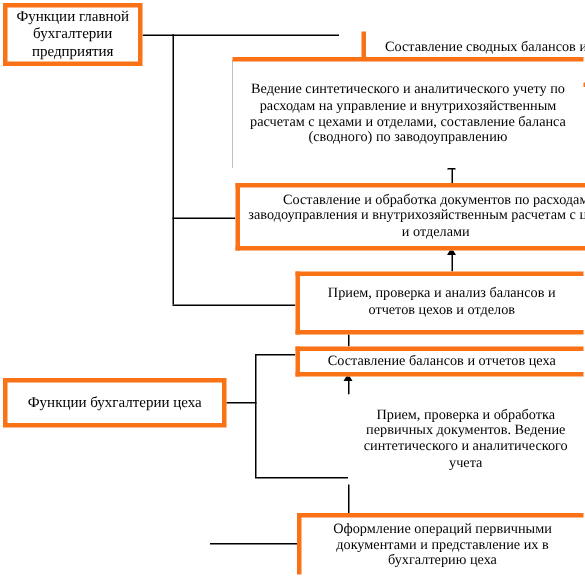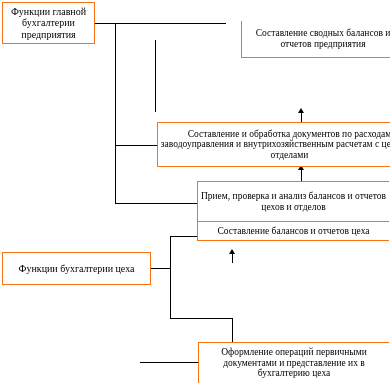--- a/index.html
+++ b/index.html
@@ -11,21 +11,21 @@
     position: relative;
     width: 390px;
     height: 385px;
     background: #ffffff;
     font-family: "Liberation Serif", "DejaVu Serif", serif;
     overflow: hidden;
   }
   .node {
     position: absolute;
     box-sizing: border-box;
-    border: 1px solid #f97316;
+    border: 3px solid #f97316;
     background: #ffffff;
     color: #000000;
     display: flex;
     align-items: center;
     justify-content: center;
     text-align: center;
     line-height: 1.12;
     padding: 1px 2px;
     z-index: 3;
   }
@@ -98,36 +98,42 @@
   <div class="hline" style="left:140px; top:362px; width:58px;"></div>
 
   <div class="node" style="left:2px; top:2px; width:93px; height:42px; font-size:10px;">
     <span>Функции главной бухгалтерии предприятия</span>
   </div>
 
   <div class="node" style="left:241px; top:1px; width:163px; height:37px; font-size:9.5px; border-top:none; border-right:none;margin-top:20px;">
     <span>Составление сводных балансов и отчетов предприятия</span>
   </div>
 
+  <div class="node" style="left:155px; top:38px; width:234px; height:74px; font-size:9.5px; border-right:none; border-bottom:none; border-left:none;">
+    <span>Ведение синтетического и аналитического учету по расходам на управление и внутрихозяйственным расчетам с цехами и отделами, составление баланса (сводного) по заводоуправлению</span>
+  </div>
 
   <div class="node" style="left:157px; top:122px; width:264px; height:45px; font-size:9.5px; border-right:none;">
     <span>Составление и обработка документов по расходам заводоуправления и внутрихозяйственным расчетам с цехами и отделами</span>
   </div>
 
   <div class="node" style="left:197px; top:181px; width:192px; height:42px; font-size:9.5px; border-right:none;">
     <span>Прием, проверка и анализ балансов и отчетов цехов и отделов</span>
   </div>
 
   <div class="node" style="left:2px; top:252px; width:149px; height:33px; font-size:10px;">
     <span>Функции бухгалтерии цеха</span>
   </div>
 
-  <div class="node" style="left:197px; top:221px; width:192px; height:20px; font-size:9.5px; border-right:none;">
+  <div class="node" style="left:197px; top:231px; width:192px; height:20px; font-size:9.5px; border-right:none;">
     <span>Составление балансов и отчетов цеха</span>
   </div>
 
+  <div class="node" style="left:232px; top:263px; width:157px; height:60px; font-size:9.5px; border:none;">
+    <span>Прием, проверка и обработка первичных документов. Ведение синтетического и аналитического учета</span>
+  </div>
 
 
   <div class="node" style="left:198px; top:342px; width:191px; height:41px; font-size:9.5px; border-right:none; border-bottom:none;justify-content:center;">
     <span>Оформление операций первичными документами и представление их в бухгалтерию цеха</span>
   </div>
 
 </div>
 
 </body></html>

